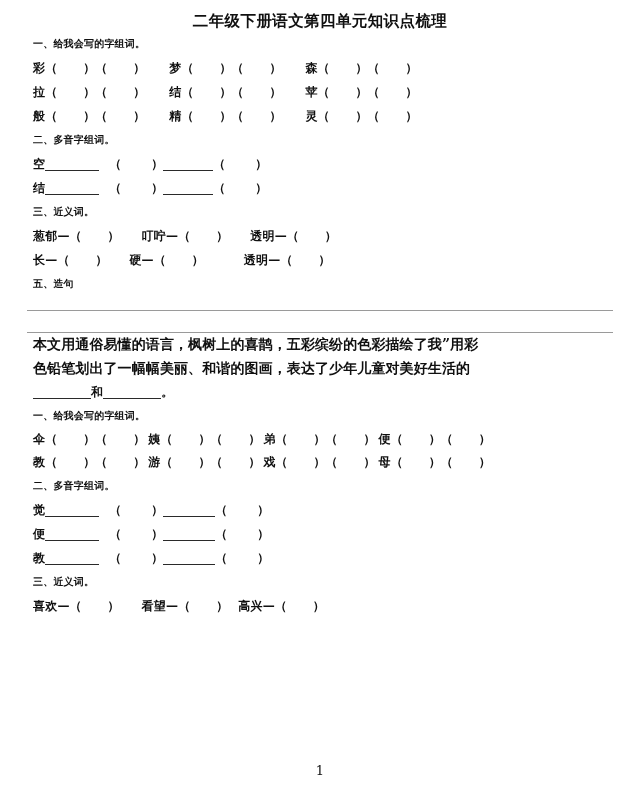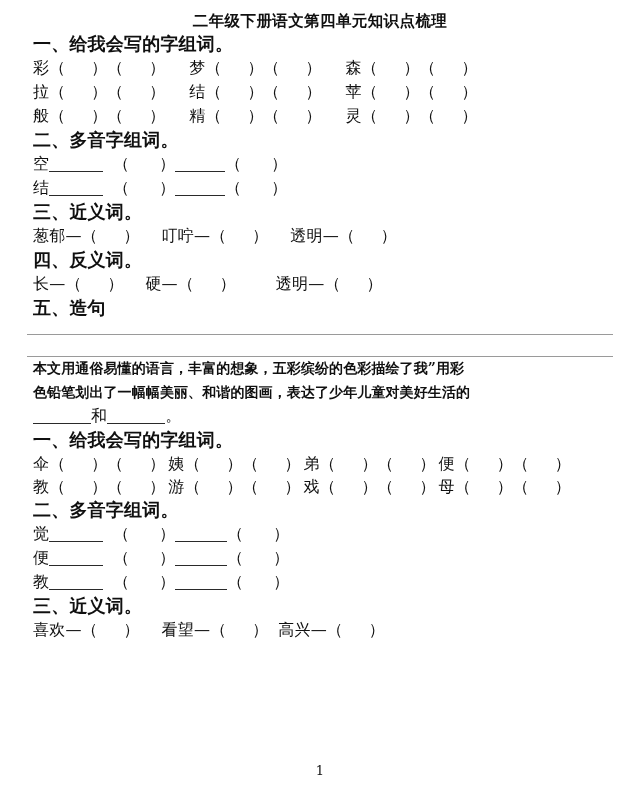--- a/index.html
+++ b/index.html
@@ -37,30 +37,30 @@
     font-weight: 700;
     line-height: 21px;
     letter-spacing: 0.3px;
     text-align: center;
     white-space: nowrap;
   }
   .lesson-title-9 {
     margin-top: 1px;
   }
   .sec-head {
-    font-size: 18px;
+    font-size: 10px;
     font-weight: 700;
     line-height: 24px;
     padding-left: 11px;
     letter-spacing: 0.2px;
     white-space: nowrap;
   }
   .row {
-    font-size: 16px;
-    font-weight: 400;
+    font-size: 12px;
+    font-weight: 700;
     line-height: 24px;
     padding-left: 11px;
     white-space: nowrap;
     letter-spacing: 0.2px;
   }
   .row.tight { line-height: 23px; }
 
   
   .cgroup { display: inline-block; }
   .ch { display: inline-block; }
@@ -152,38 +152,37 @@
   <div class="row">
     <span class="ch">结</span><span class="blank w1"></span><span class="sp-sm"></span><span class="paren"><span>（</span><span class="gap wide"></span><span>）</span></span><span class="blank w2"></span><span class="paren"><span>（</span><span class="gap wide"></span><span>）</span></span>
   </div>
 
   <div class="sec-head">三、近义词。</div>
 
   <div class="row">
     <span class="cgroup"><span>葱郁</span><span>—</span><span class="paren"><span>（</span><span class="gap"></span><span>）</span></span></span><span class="sp-md"></span><span class="cgroup"><span>叮咛</span><span>—</span><span class="paren"><span>（</span><span class="gap"></span><span>）</span></span></span><span class="sp-md"></span><span class="cgroup"><span>透明</span><span>—</span><span class="paren"><span>（</span><span class="gap"></span><span>）</span></span></span>
   </div>
 
-  <div class="sec-head">四、反义词。</div>
 
   <div class="row">
     <span class="cgroup"><span>长</span><span>—</span><span class="paren"><span>（</span><span class="gap"></span><span>）</span></span></span><span class="sp-md"></span><span class="cgroup"><span>硬</span><span>—</span><span class="paren"><span>（</span><span class="gap"></span><span>）</span></span></span><span class="sp-lg"></span><span class="cgroup"><span>透明</span><span>—</span><span class="paren"><span>（</span><span class="gap"></span><span>）</span></span></span>
   </div>
 
   <div class="sec-head">五、造句</div>
 
   <div class="spacer-md"></div>
   <div class="hr-wrap">
       <hr class="hr">
     </div>
   <div class="hr-gap"></div>
   <div class="hr-wrap">
       <hr class="hr">
     </div>
 
-  <div class="para">本文用通俗易懂的语言，丰富的想象，五彩缤纷的色彩描绘了我”用彩</div>
+  <div class="para">本文用通俗易懂的语言，枫树上的喜鹊，五彩缤纷的色彩描绘了我”用彩</div>
   <div class="para">色铅笔划出了一幅幅美丽、和谐的图画，表达了少年儿童对美好生活的</div>
   <div class="row">
     <span class="blank w4"></span><span>和</span><span class="blank w4"></span><span>。</span>
   </div>
 
 
   <div class="sec-head">一、给我会写的字组词。</div>
 
   <div class="row tight">
     <span class="cgroup"><span class="ch">伞</span><span class="paren"><span>（</span><span class="gap"></span><span>）</span></span><span class="paren"><span>（</span><span class="gap"></span><span>）</span></span></span><span class="colsep xs"></span><span class="cgroup"><span class="ch">姨</span><span class="paren"><span>（</span><span class="gap"></span><span>）</span></span><span class="paren"><span>（</span><span class="gap"></span><span>）</span></span></span><span class="colsep xs"></span><span class="cgroup"><span class="ch">弟</span><span class="paren"><span>（</span><span class="gap"></span><span>）</span></span><span class="paren"><span>（</span><span class="gap"></span><span>）</span></span></span><span class="colsep xs"></span><span class="cgroup"><span class="ch">便</span><span class="paren"><span>（</span><span class="gap"></span><span>）</span></span><span class="paren"><span>（</span><span class="gap"></span><span>）</span></span></span>

